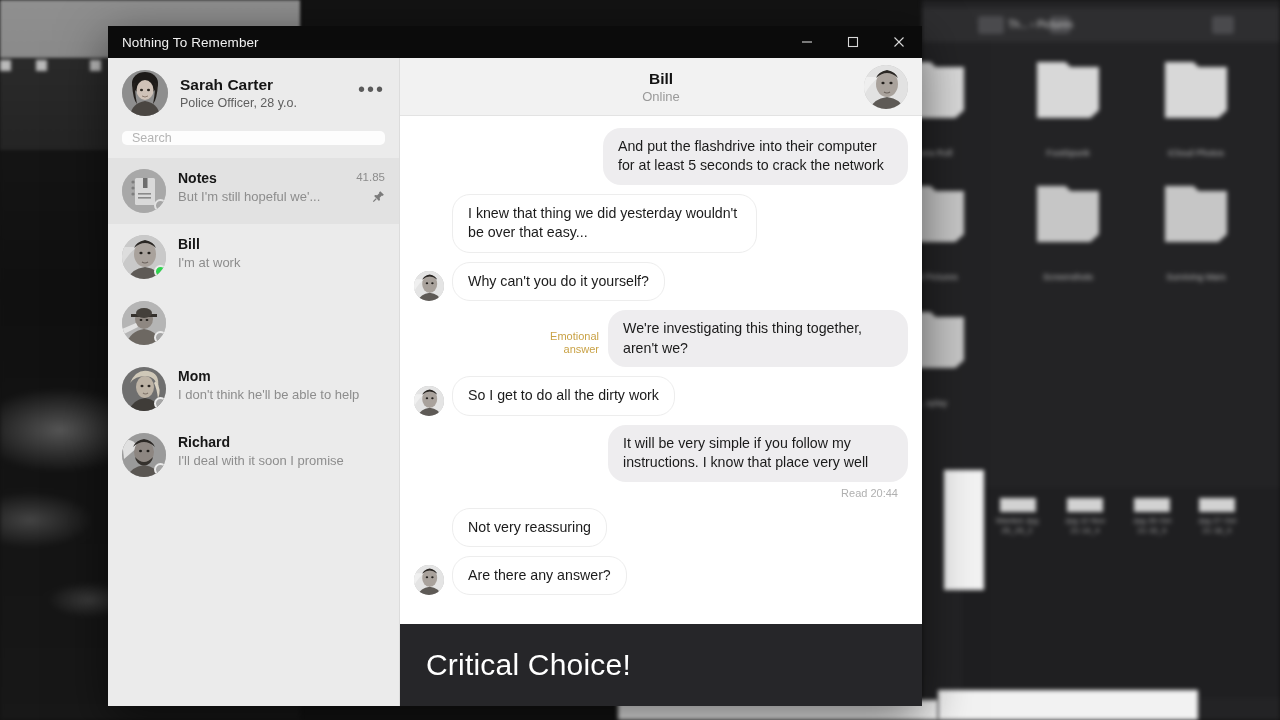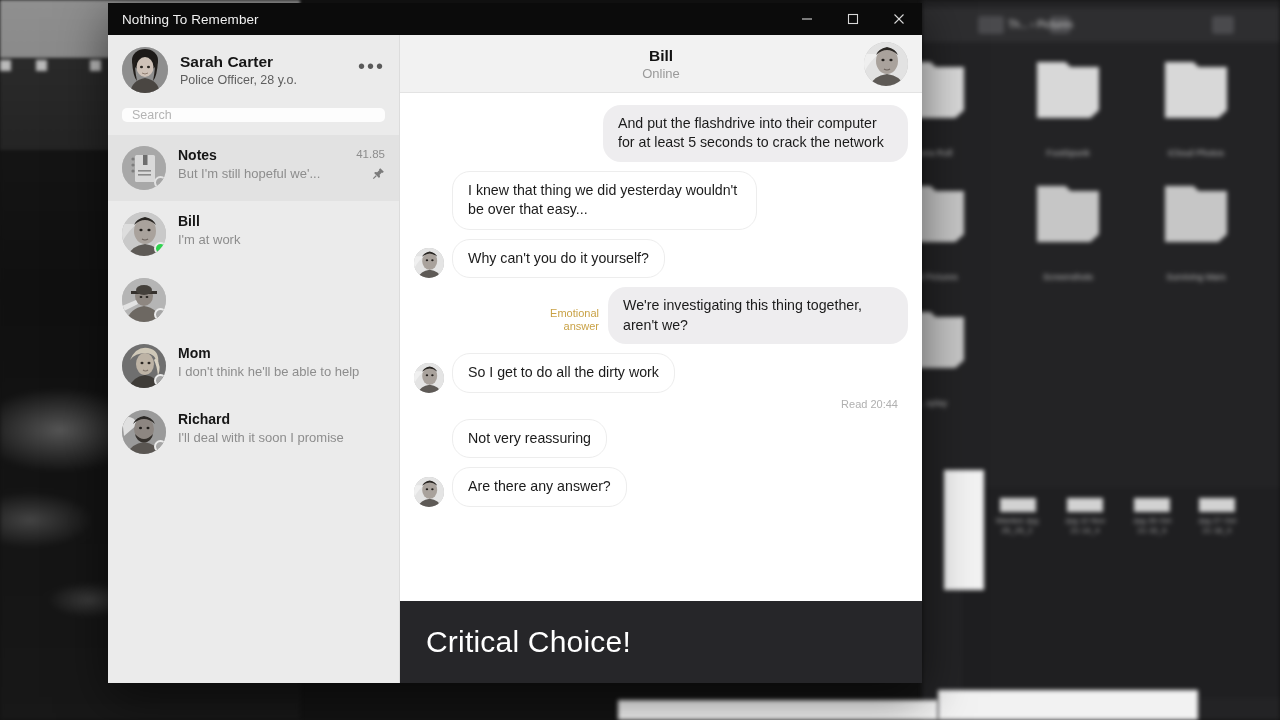--- a/index.html
+++ b/index.html
@@ -76,21 +76,21 @@
   .bg-thumb-lbl {
     position: absolute; top: 516px; width: 54px; color: #b0b0b0; font-size: 8px;
     text-align: center; filter: blur(1px); line-height: 1.25;
   }
   .bg-white-block {
     position: absolute; background: #f2f2f2; filter: blur(2px);
   }
 
   
   #window {
-    position: absolute; left: 108px; top: 3px; width: 814px; height: 680px;
+    position: absolute; left: 108px; top: 26px; width: 814px; height: 680px;
     box-shadow: 0 14px 46px rgba(0,0,0,.55);
     display: flex; flex-direction: column;
     overflow: hidden;
   }
   #titlebar {
     height: 32px; background: #0b0b0b; color: #e8e8e8;
     display: flex; align-items: center;
     flex: 0 0 32px;
   }
   #title-text {
@@ -505,20 +505,23 @@
               <ellipse cx="23" cy="19" rx="11" ry="13" fill="#a9a29c"></ellipse>
               <path d="M12 13 Q23 3 34 13 Q32 7 23 5 Q14 7 12 13Z" fill="#2a2724"></path>
               <ellipse cx="19" cy="18" rx="1.8" ry="1.4" fill="#221f1c"></ellipse>
               <ellipse cx="27" cy="18" rx="1.8" ry="1.4" fill="#221f1c"></ellipse>
               <path d="M6 44 Q9 34 23 32 Q37 34 40 44Z" fill="#5e5a56"></path>
             </svg>
           </div>
           <div class="bubble in">So I get to do all the dirty work</div>
         </div>
 
+        <div class="msg-line out">
+          <div class="bubble out wide">It will be very simple if you follow my instructions. I know that place very well</div>
+        </div>
 
         <div class="read-row">
           <div class="read-mark">Read 20:44</div>
         </div>
 
         <div class="msg-line">
           <div class="avatar-spacer"></div>
           <div class="bubble in">Not very reassuring</div>
         </div>
 

